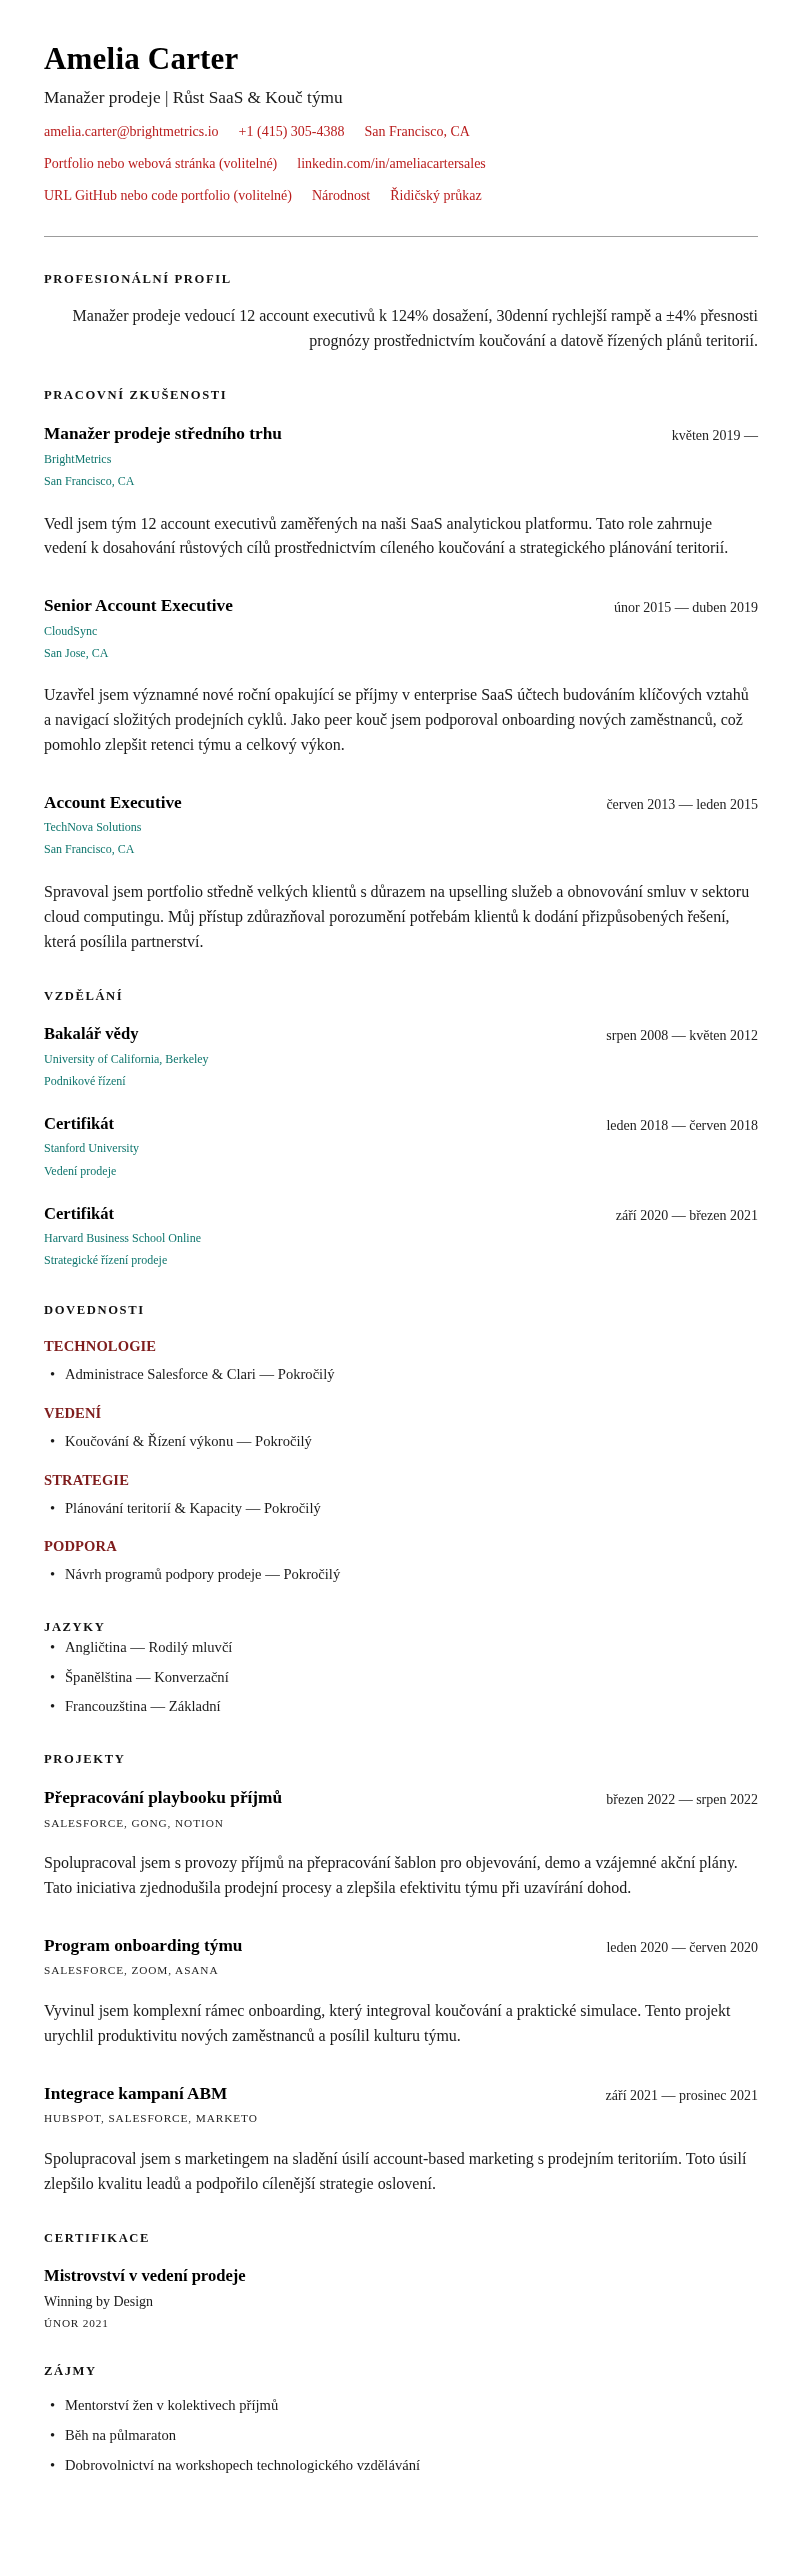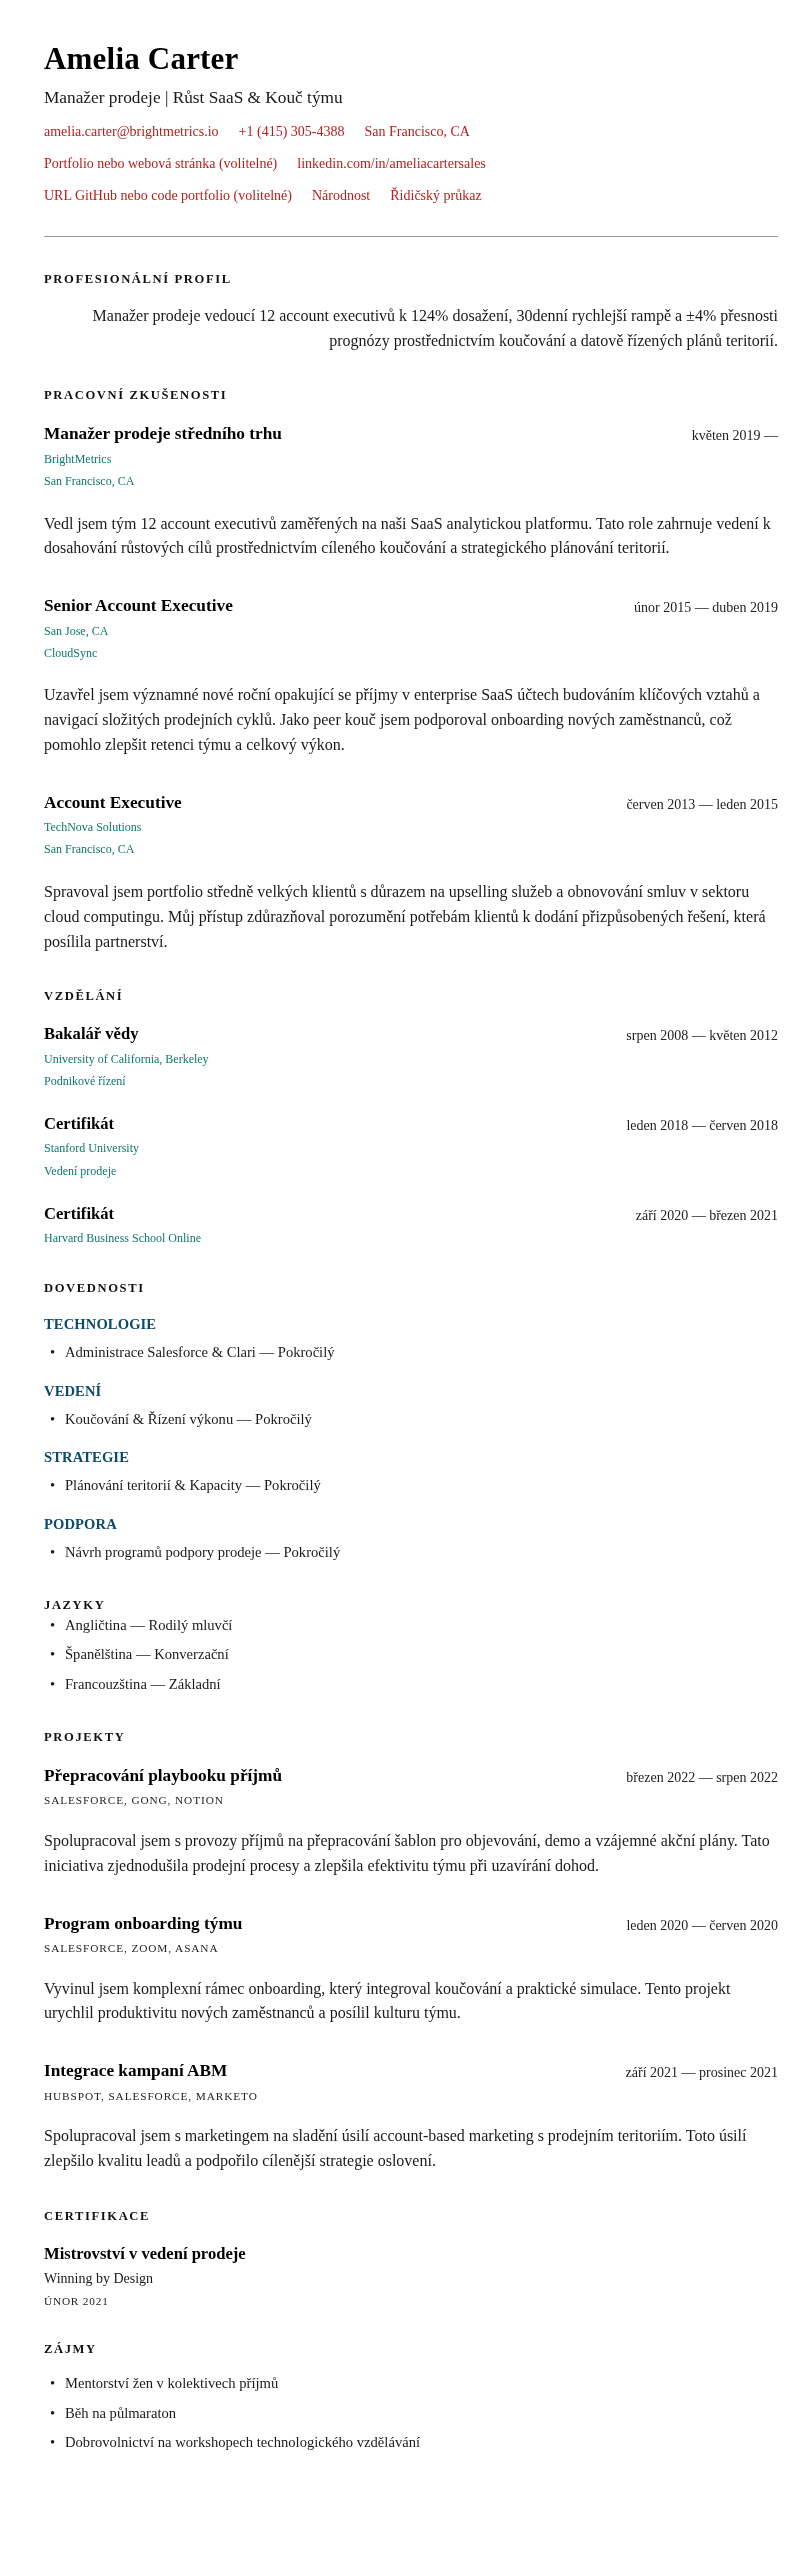--- a/index.html
+++ b/index.html
@@ -5,21 +5,21 @@
 <style>
   * { margin: 0; padding: 0; box-sizing: border-box; }
   html, body { background: #ffffff; }
   body {
     width: 798px;
     min-height: 2576px;
     font-family: "Liberation Serif", "DejaVu Serif", serif;
     color: #1a1a1a;
     -webkit-font-smoothing: antialiased;
   }
-  .page { padding: 41px 20px 53px 44px; }
+  .page { padding: 41px 40px 53px 44px; }
 
   
   .name { font-size: 31px; font-weight: 700; letter-spacing: 0.2px; color: #000; }
   .headline { font-size: 17.3px; margin-top: 10.6px; color: #1a1a1a; }
   .contact-row {
     display: flex; flex-wrap: wrap; gap: 3px 20px;
     font-size: 14px; color: #b91c1c; margin-top: 16px;
   }
   .rule { border: none; border-top: 1.3px solid #9c9c9c; margin-top: 32px; }
 
@@ -39,21 +39,21 @@
   .entry-dates { font-size: 14px; color: #222; white-space: nowrap; }
   .entry-sub { font-size: 12px; margin-top: 7.3px; color: #0f766e; }
   .entry-desc { font-size: 16px; line-height: 1.55; margin-top: 22.6px; }
 
   
   .edu-entry { margin-top: 20px; }
   .edu-entry + .edu-entry { margin-top: 25px; }
   .edu-title { font-size: 16.6px; font-weight: 700; color: #000; }
 
   
-  .group-label { font-size: 14.6px; font-weight: 700; margin-top: 20px; letter-spacing: 0.1px; color: #0c4a6e; }
+  .group-label { font-size: 14.6px; font-weight: 700; margin-top: 20px; letter-spacing: 0.1px; color: #7f1d1d; }
   .bullet {
     font-size: 14.6px; margin-top: 10px; padding-left: 21px; position: relative;
     line-height: 1.35;
   }
   .bullet::before { content: "\2022"; position: absolute; left: 6px; top: 0; }
 
   
   .tools-line { font-size: 11.3px; letter-spacing: 0.9px; margin-top: 8.6px; color: #222; }
 
   
@@ -104,22 +104,22 @@
       <div class="entry-sub">BrightMetrics</div>
       <div class="entry-sub">San Francisco, CA</div>
       <p class="entry-desc">Vedl jsem tým 12 account executivů zaměřených na naši SaaS analytickou platformu. Tato role zahrnuje vedení k dosahování růstových cílů prostřednictvím cíleného koučování a strategického plánování teritorií.</p>
     </article>
 
     <article class="entry">
       <div class="entry-head">
         <h3 class="entry-title">Senior Account Executive</h3>
         <span class="entry-dates">únor 2015 — duben 2019</span>
       </div>
+      <div class="entry-sub">CloudSync</div>
       <div class="entry-sub">San Jose, CA</div>
-      <div class="entry-sub">CloudSync</div>
       <p class="entry-desc">Uzavřel jsem významné nové roční opakující se příjmy v enterprise SaaS účtech budováním klíčových vztahů a navigací složitých prodejních cyklů. Jako peer kouč jsem podporoval onboarding nových zaměstnanců, což pomohlo zlepšit retenci týmu a celkový výkon.</p>
     </article>
 
     <article class="entry">
       <div class="entry-head">
         <h3 class="entry-title">Account Executive</h3>
         <span class="entry-dates">červen 2013 — leden 2015</span>
       </div>
       <div class="entry-sub">TechNova Solutions</div>
       <div class="entry-sub">San Francisco, CA</div>
@@ -147,20 +147,21 @@
       <div class="entry-sub">Stanford University</div>
       <div class="entry-sub">Vedení prodeje</div>
     </article>
 
     <article class="edu-entry">
       <div class="entry-head">
         <h3 class="edu-title">Certifikát</h3>
         <span class="entry-dates">září 2020 — březen 2021</span>
       </div>
       <div class="entry-sub">Harvard Business School Online</div>
+      <div class="entry-sub">Strategické řízení prodeje</div>
     </article>
   </section>
 
   <section class="section">
     <h2 class="section-heading">DOVEDNOSTI</h2>
 
     <div>
       <div class="group-label">TECHNOLOGIE</div>
       <div class="bullet">Administrace Salesforce &amp; Clari — Pokročilý</div>
     </div>

